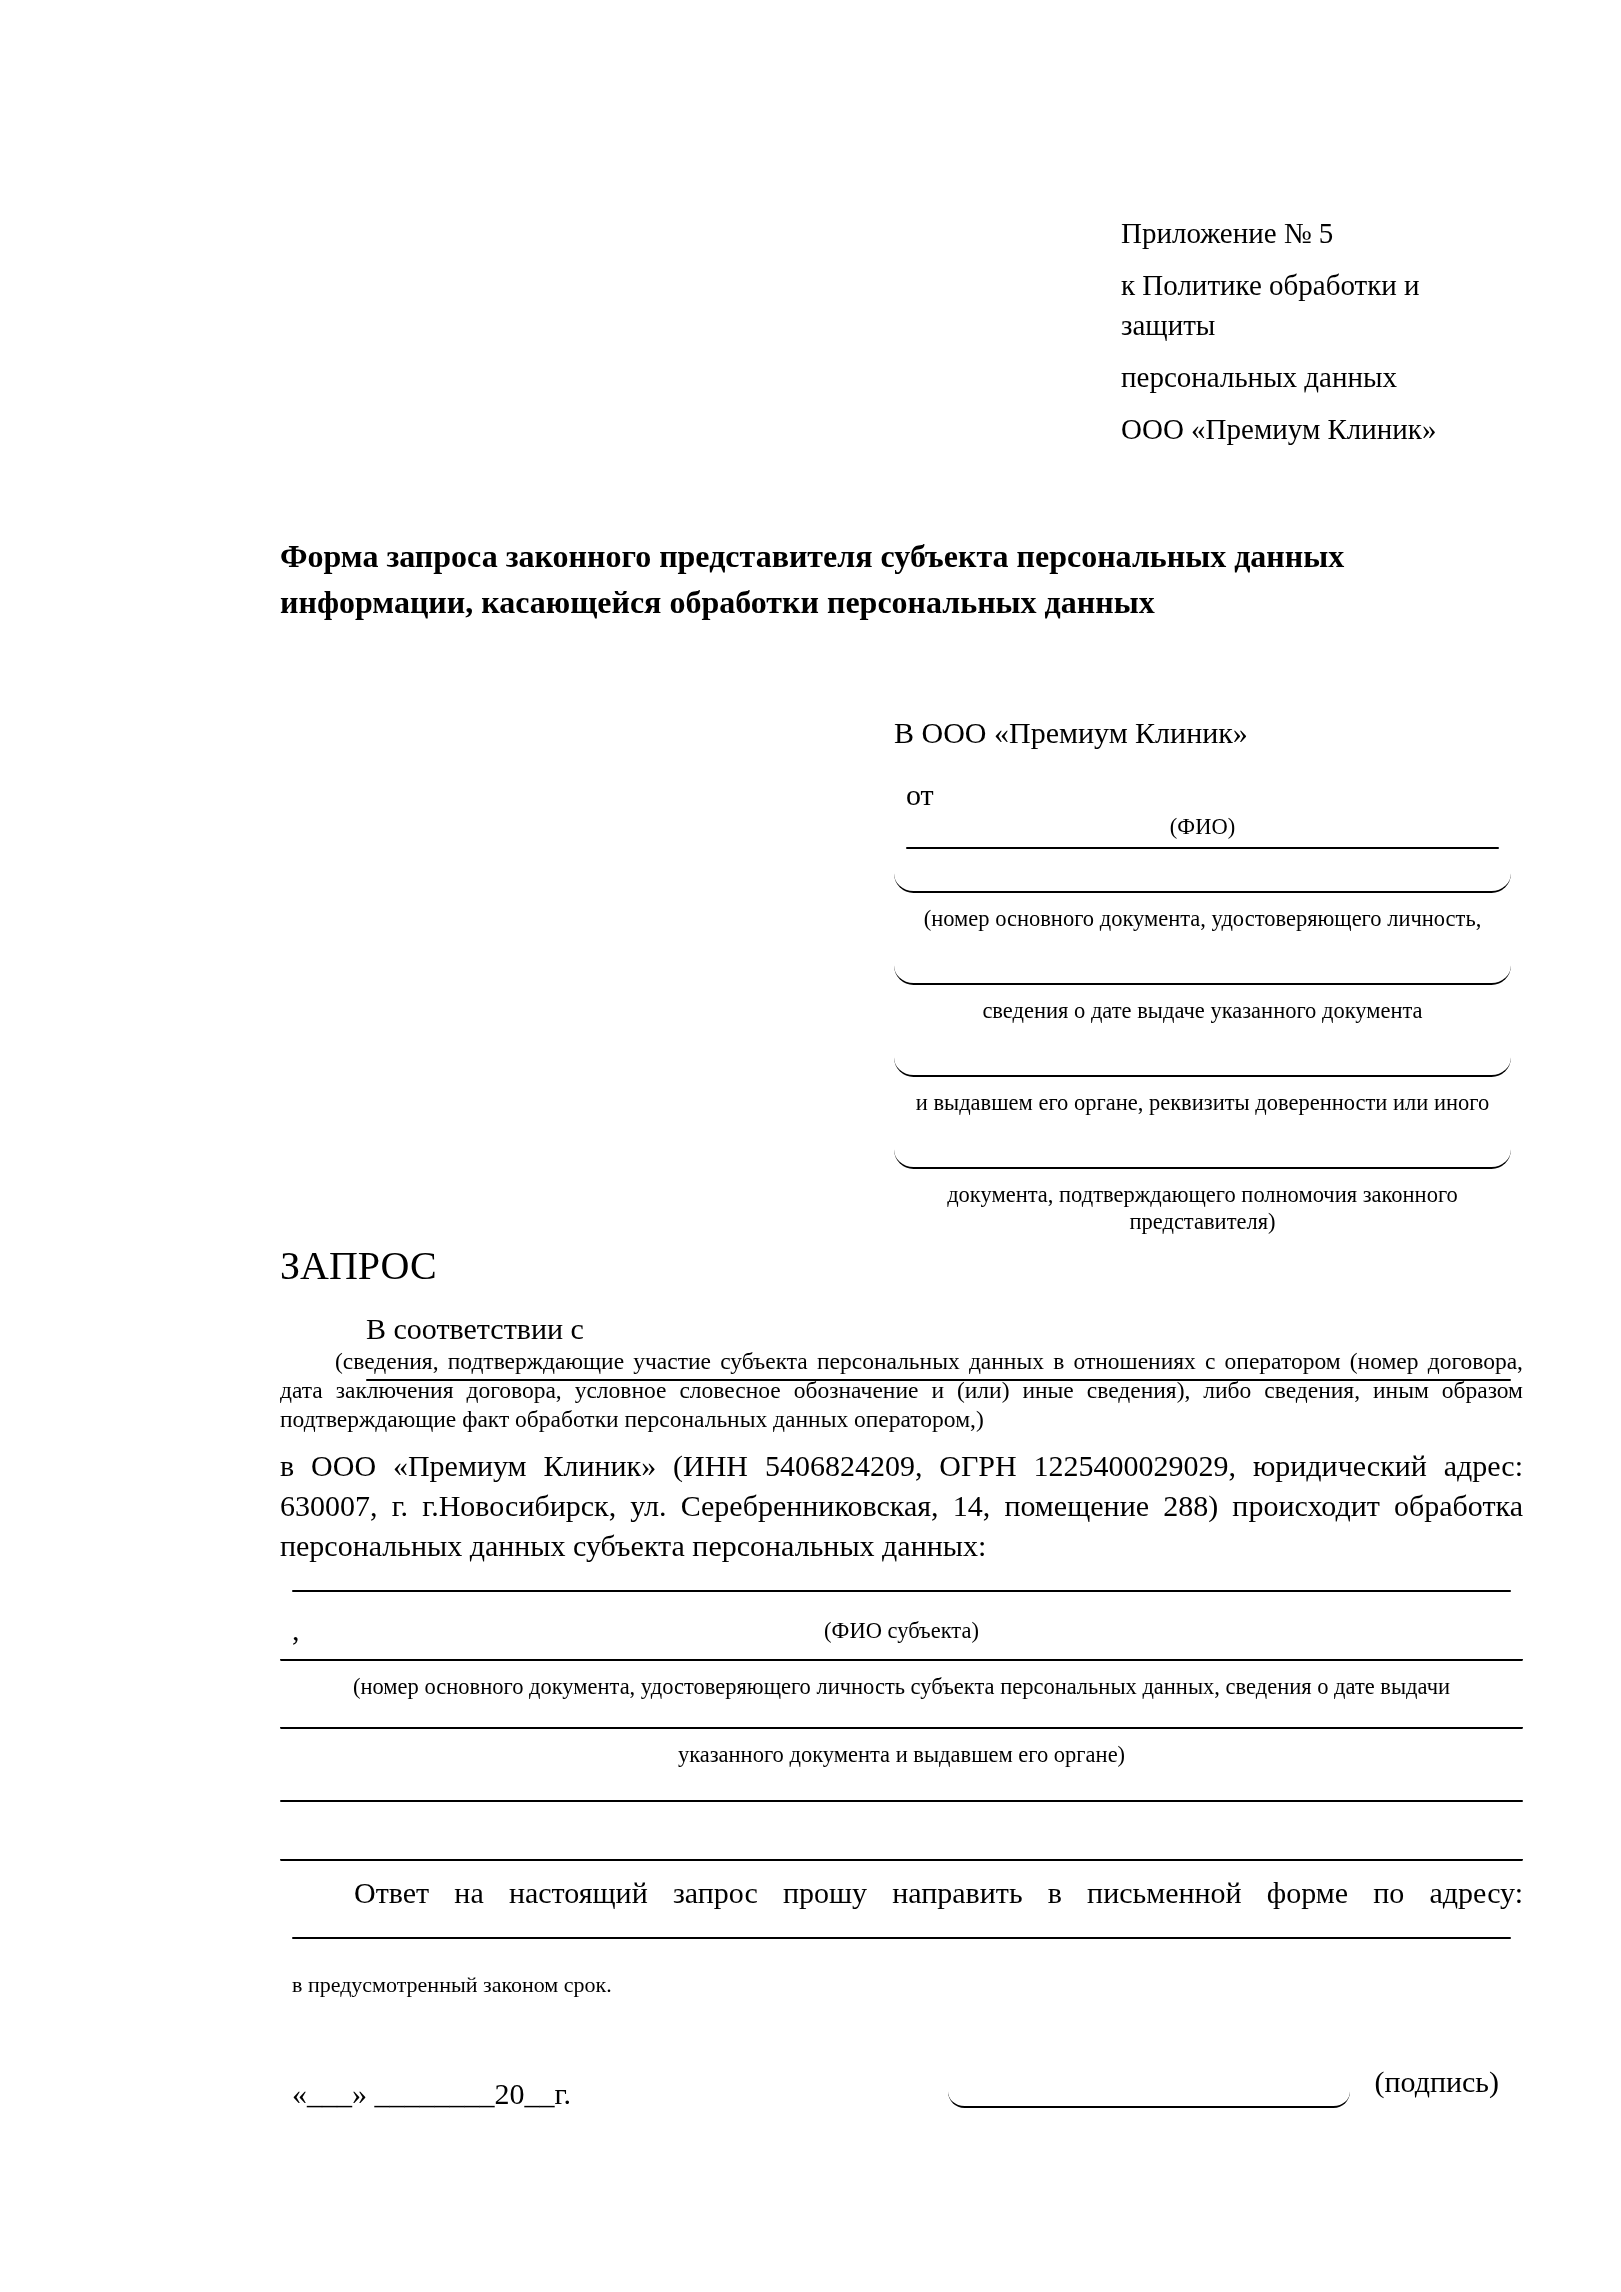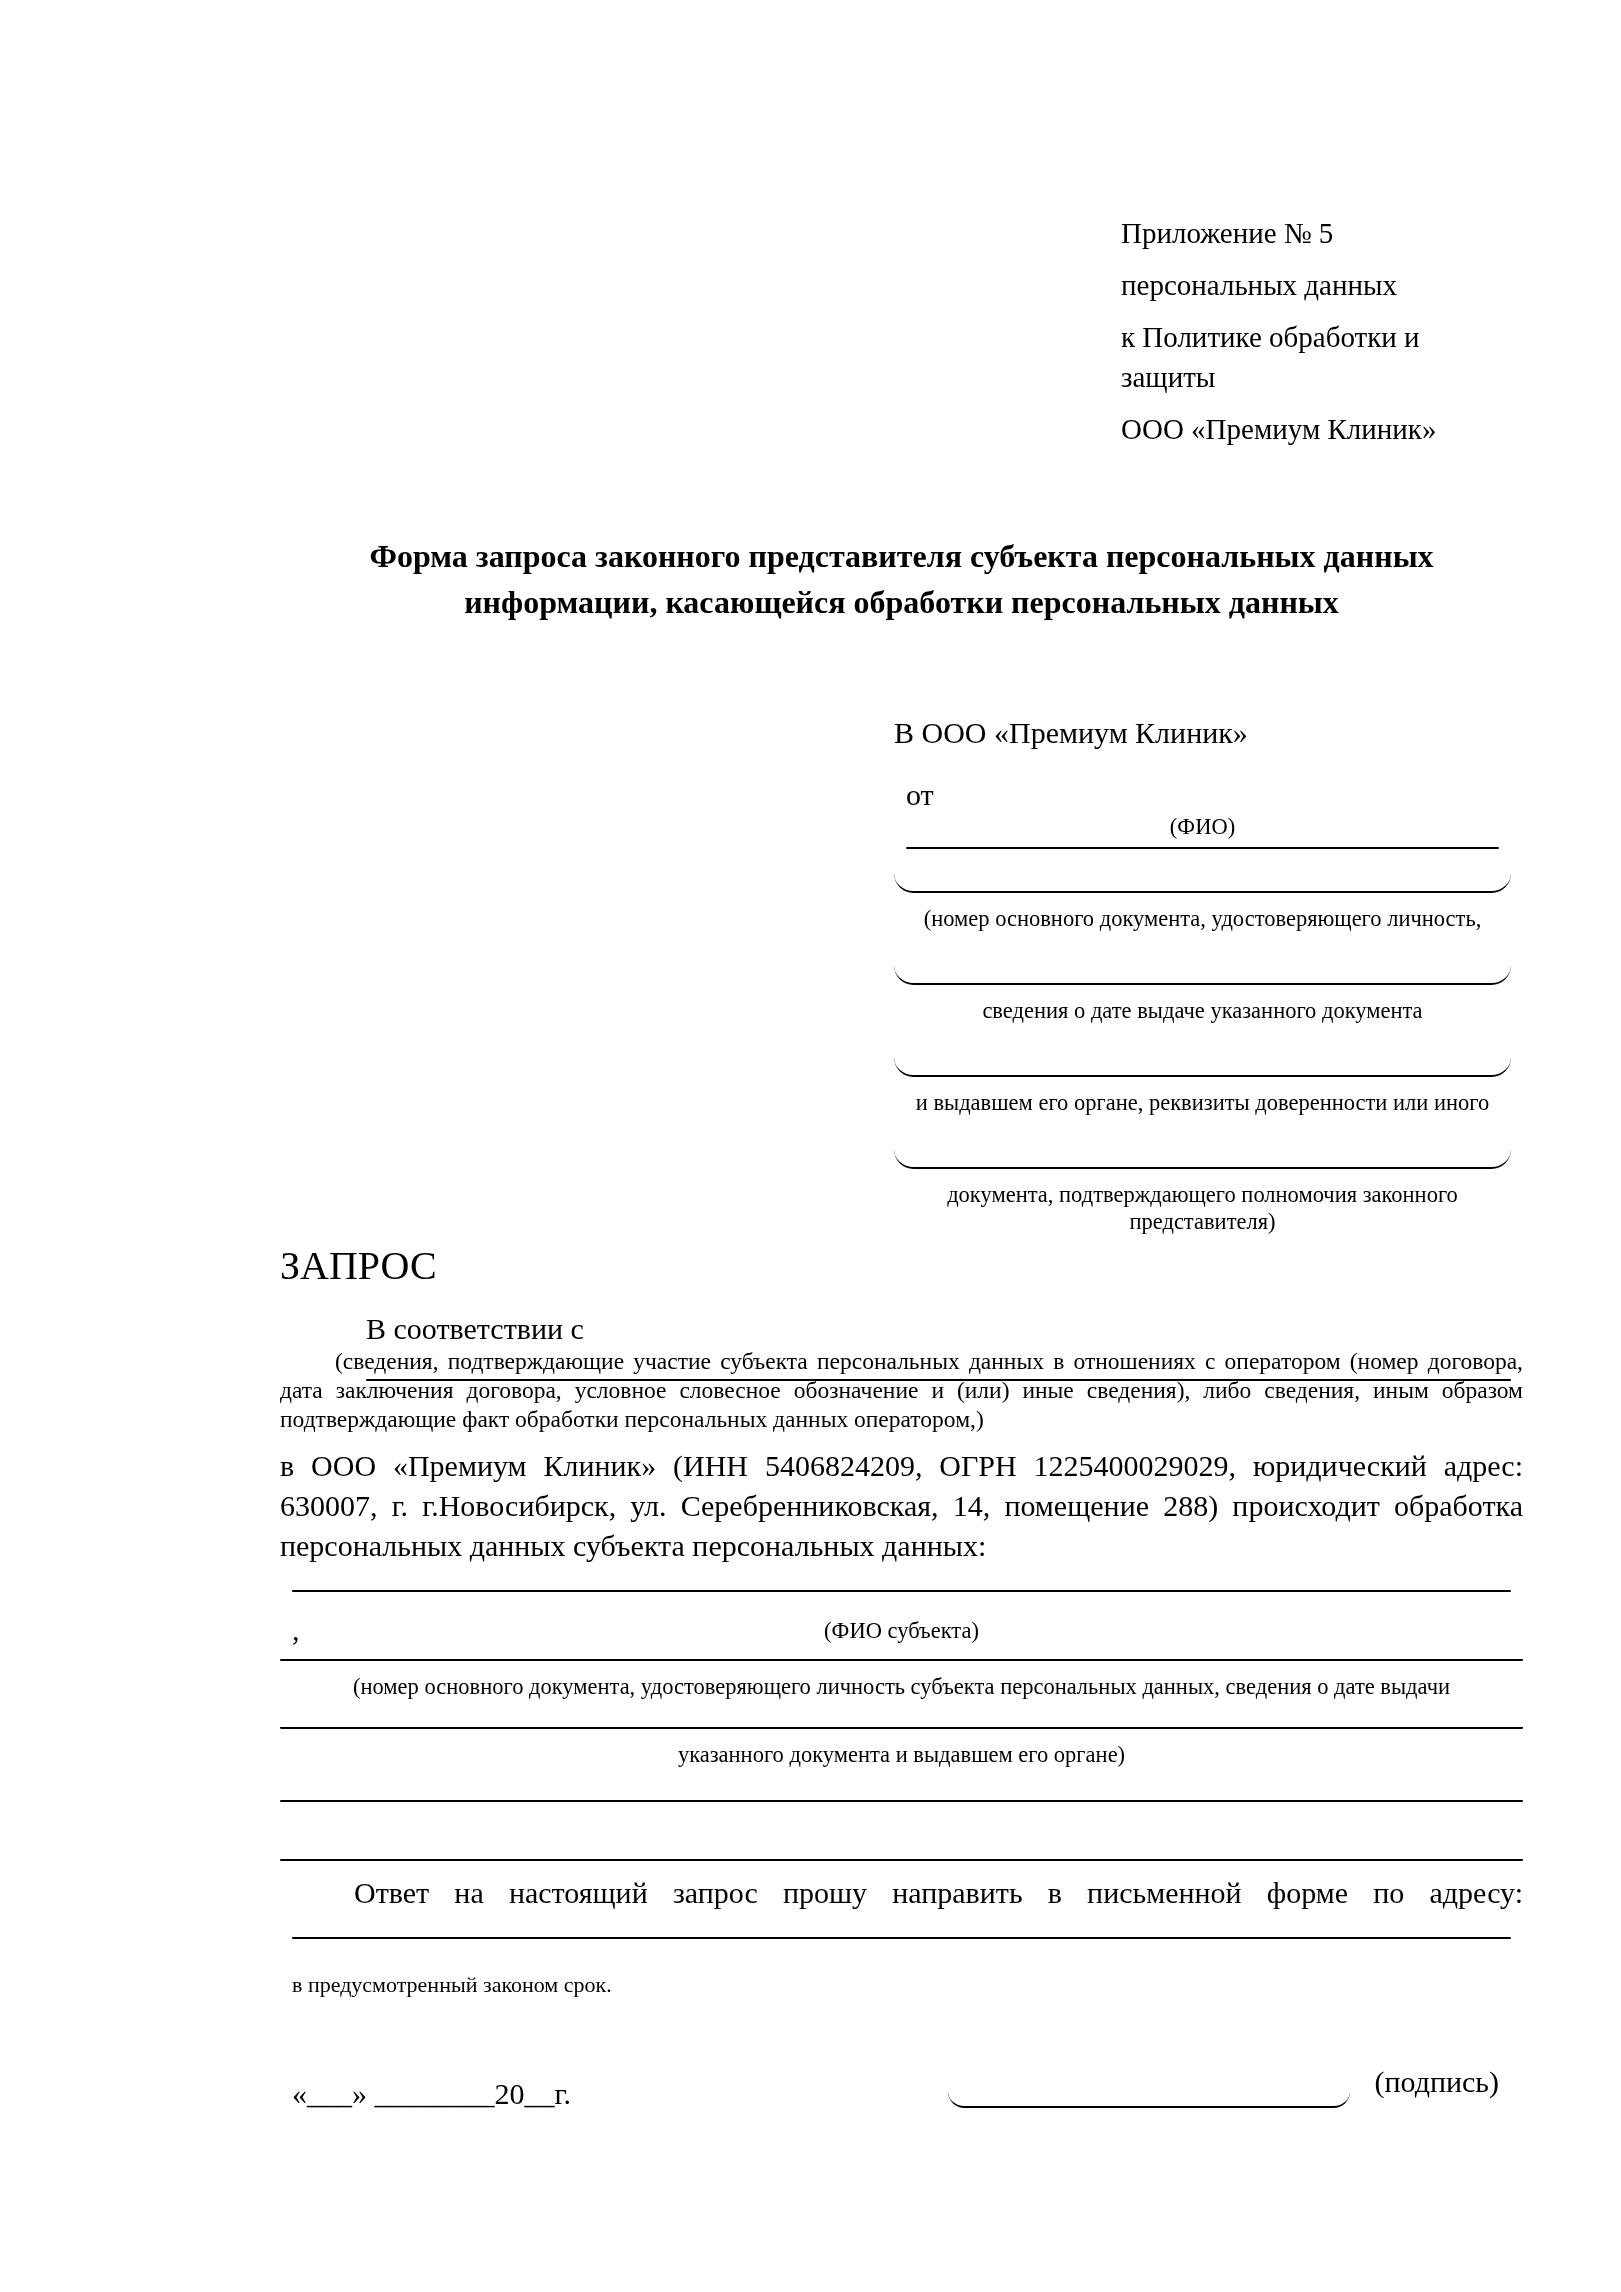--- a/index.html
+++ b/index.html
@@ -14,21 +14,21 @@
     width: 1621px; height: 2293px;
     padding: 165px 122px 0 232px;
     background: #ffffff;
   }
   
   .annex { margin-left: 841px; font-size: 29px; line-height: 40px; }
   
   .title {
     margin-top: 84px;
     font-size: 32px; line-height: 46px;
-    font-weight: bold; text-align: center;
+    font-weight: bold; 
   }
   
   .addressee { margin-top: 88px; margin-left: 614px; font-size: 30px; }
   .addressee .org { line-height: 39px; }
   .fill-row { display: flex; gap: 9.8px; flex-direction: column; }
   .from-row { height: 37px; line-height: 37px; }
   .blank {
     flex: 1; align-self: stretch;
     border-bottom: 2.9px solid #000;
     margin-bottom: 4.9px;
@@ -69,22 +69,22 @@
   }
   .sig-caption { white-space: nowrap; }
 </style>
 </head>
 <body>
 
 <div class="page">
 
   <div class="annex">
     <div>Приложение № 5</div>
+    <div>к Политике обработки и защиты</div>
     <div>персональных данных</div>
-    <div>к Политике обработки и защиты</div>
     <div>ООО «Премиум Клиник»</div>
   </div>
 
   <div class="title">Форма запроса законного представителя субъекта персональных данных информации, касающейся обработки персональных данных</div>
 
   <div class="addressee">
     <div class="org">В ООО «Премиум Клиник»</div>
     <div class="fill-row from-row">
       <span>от</span>
       <span class="blank"></span>

